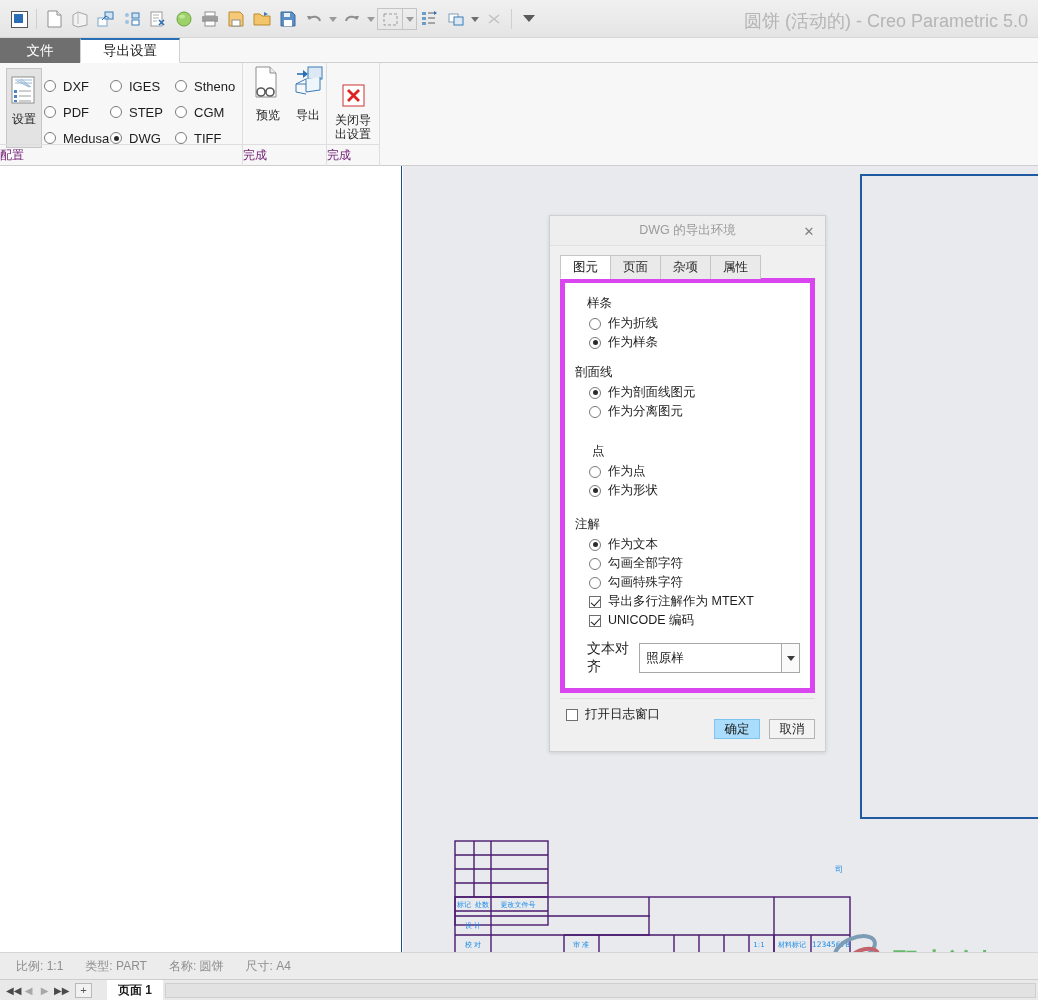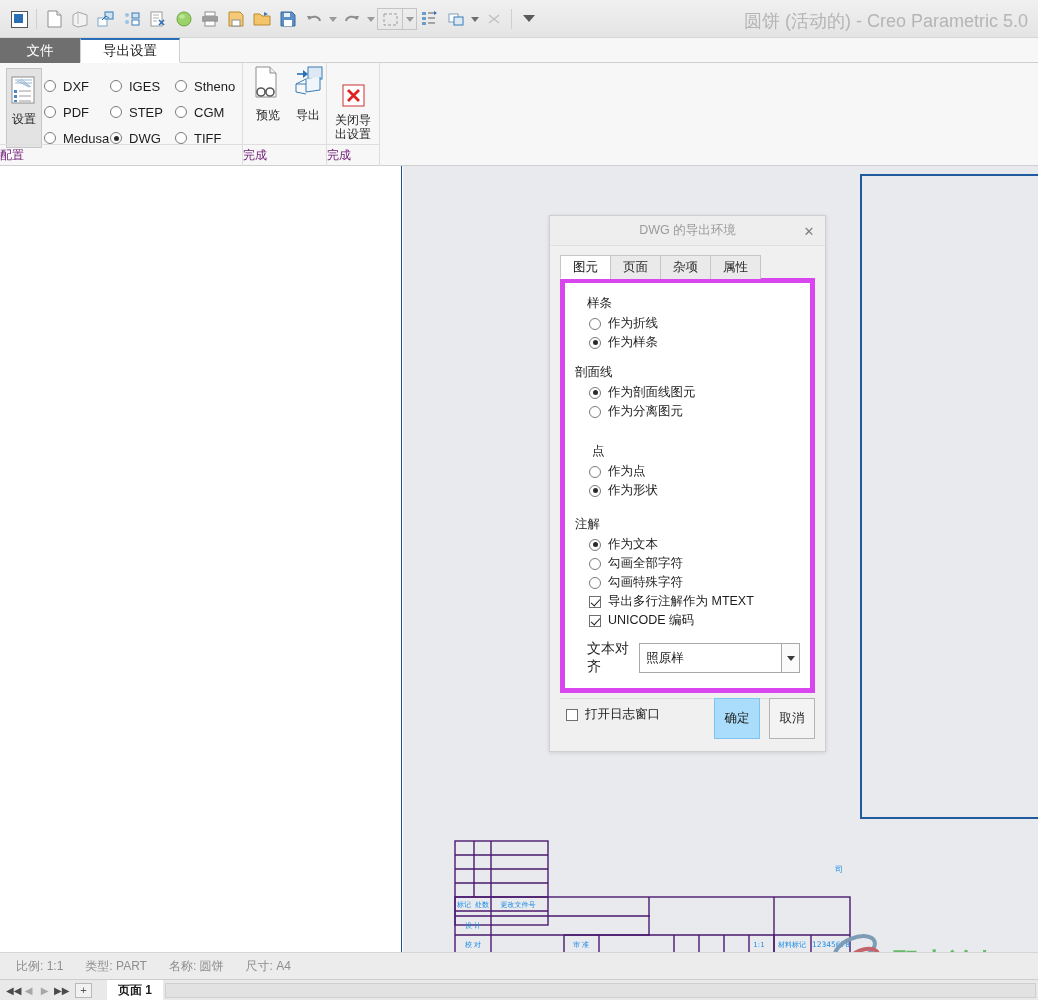--- a/index.html
+++ b/index.html
@@ -212,21 +212,21 @@
                  align-items: center; padding-left: 6px; }
   .combo2 .arrow { width: 18px; border-left: 1px solid #a8a8a8; background: #fafafa;
                    display: flex; align-items: center; justify-content: center; }
 
   .logrow { display: flex; align-items: center; margin: 13px 0 0 6px; font-size: 12.5px; color: #1c1c1c; }
   .logrow .chk { margin-left: 0; }
 
   .dlg-sep { position: absolute; left: 10px; right: 10px; bottom: 52px; height: 1px; background: #dcdcdc; }
   .dlg-foot { position: absolute; right: 10px; bottom: 12px; display: flex; gap: 9px; }
   .dbtn {
-    width: 46px; height: 41px; font-size: 12.5px;
+    width: 46px; height: 20px; font-size: 12.5px;
     display: flex; align-items: center; justify-content: center;
     border: 1px solid #b4b4b4; background: #f3f3f3; color: #1c1c1c;
   }
   .dbtn.primary { background: #aaddfb; border-color: #7fc3ef; }
 
   
   .watermark {
     position: absolute; left: 830px; top: 927px; width: 200px; height: 58px;
     pointer-events: none;
   }

